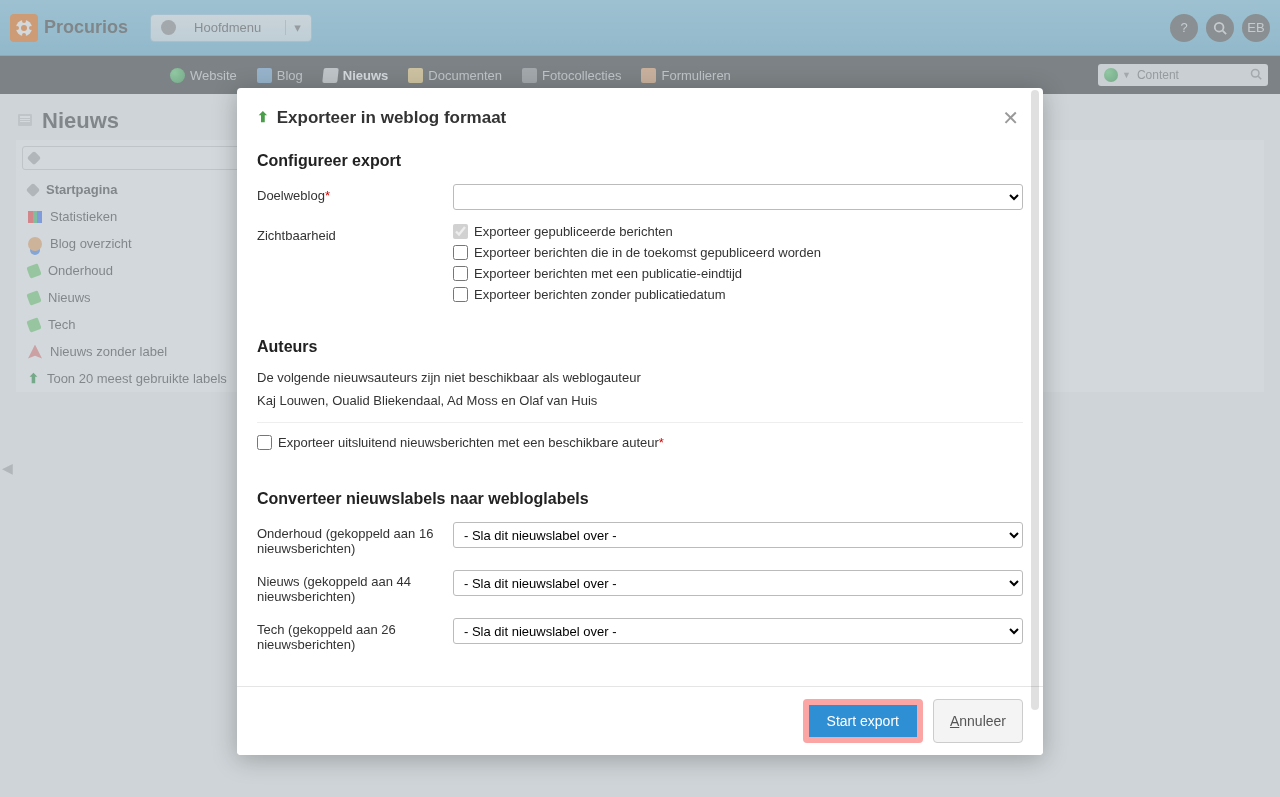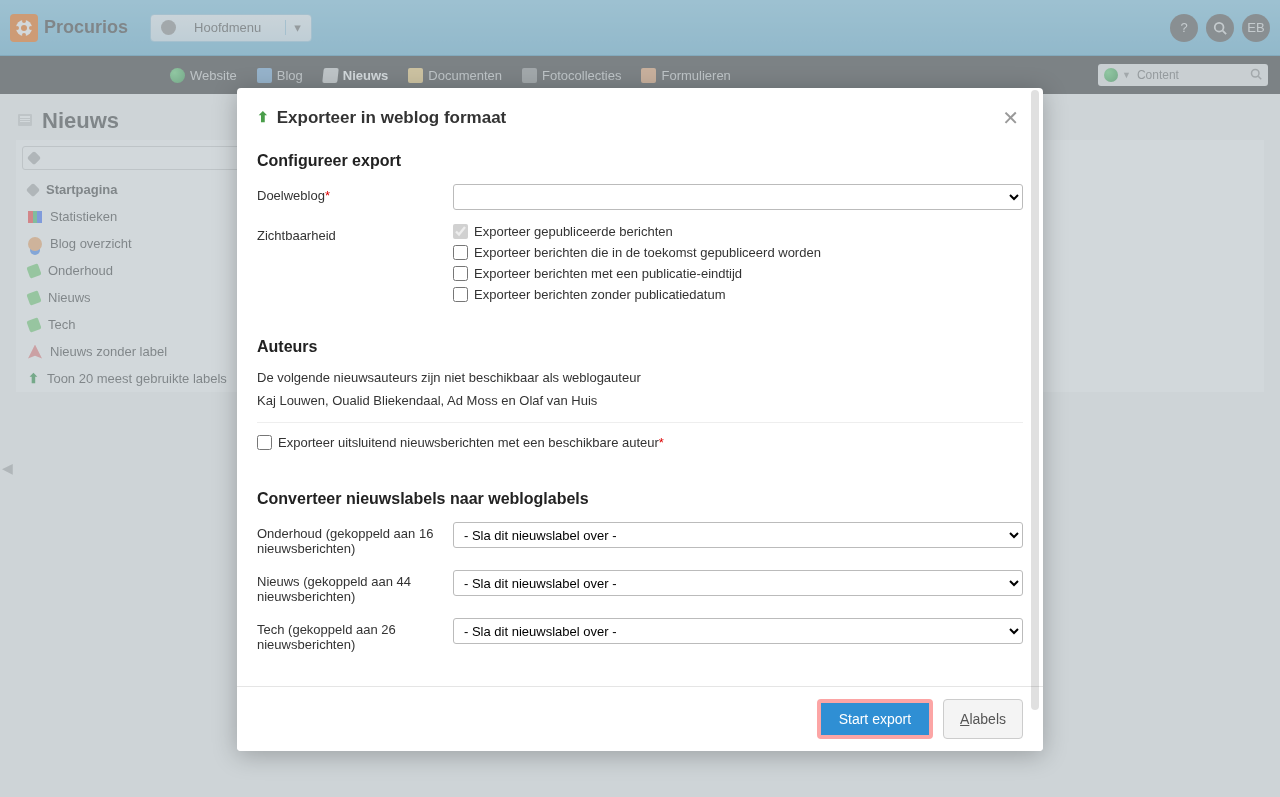--- a/index.html
+++ b/index.html
@@ -145,21 +145,21 @@
   .para { font-size:13px; color:#333; margin-bottom:8px; }
   .modal-body hr { border:none; border-top:1px solid #eee; margin: 12px 0; }
 
   .modal-footer {
     border-top: 1px solid #e5e5e5; padding: 12px 20px;
     display:flex; justify-content:flex-end; gap:10px;
     background:#fff;
     border-radius: 0 0 4px 4px;
   }
   .btn-primary {
-    background:#2f8fd4; color:#fff; border:4px solid #fca5a5;
+    background:#2f8fd4; color:#fff; border:6px solid #fca5a5;
     padding: 8px 18px; border-radius:4px; font-size:14px; cursor:pointer;
   }
   .btn-secondary {
     background:#f4f4f4; color:#555; border:1px solid #ccc;
     padding: 8px 16px; border-radius:4px; font-size:14px; cursor:pointer;
   }
   .btn-secondary u { text-decoration: underline; }
 
   .nav-icon { width:15px; height:15px; display:inline-block; }
   .ni-globe { border-radius:50%; background: radial-gradient(circle at 30% 30%, #5bd36f, #1a8a35); }
@@ -378,17 +378,17 @@
         <div class="fld"><select class="wide"><option>- Sla dit nieuwslabel over -</option></select></div>
       </div>
       <div class="form-row">
         <label class="lbl">Tech (gekoppeld aan 26 nieuwsberichten)</label>
         <div class="fld"><select class="wide"><option>- Sla dit nieuwslabel over -</option></select></div>
       </div>
 
     </div>
     <div class="modal-footer">
       <button class="btn-primary"><span>Start export</span></button>
-      <button class="btn-secondary"><u>A</u><span>labels</span></button>
+      <button class="btn-secondary"><u>A</u><span>nnuleer</span></button>
     </div>
   </div>
   <div class="modal-scroll-hint"></div>
 </div>
 
 </body></html>

